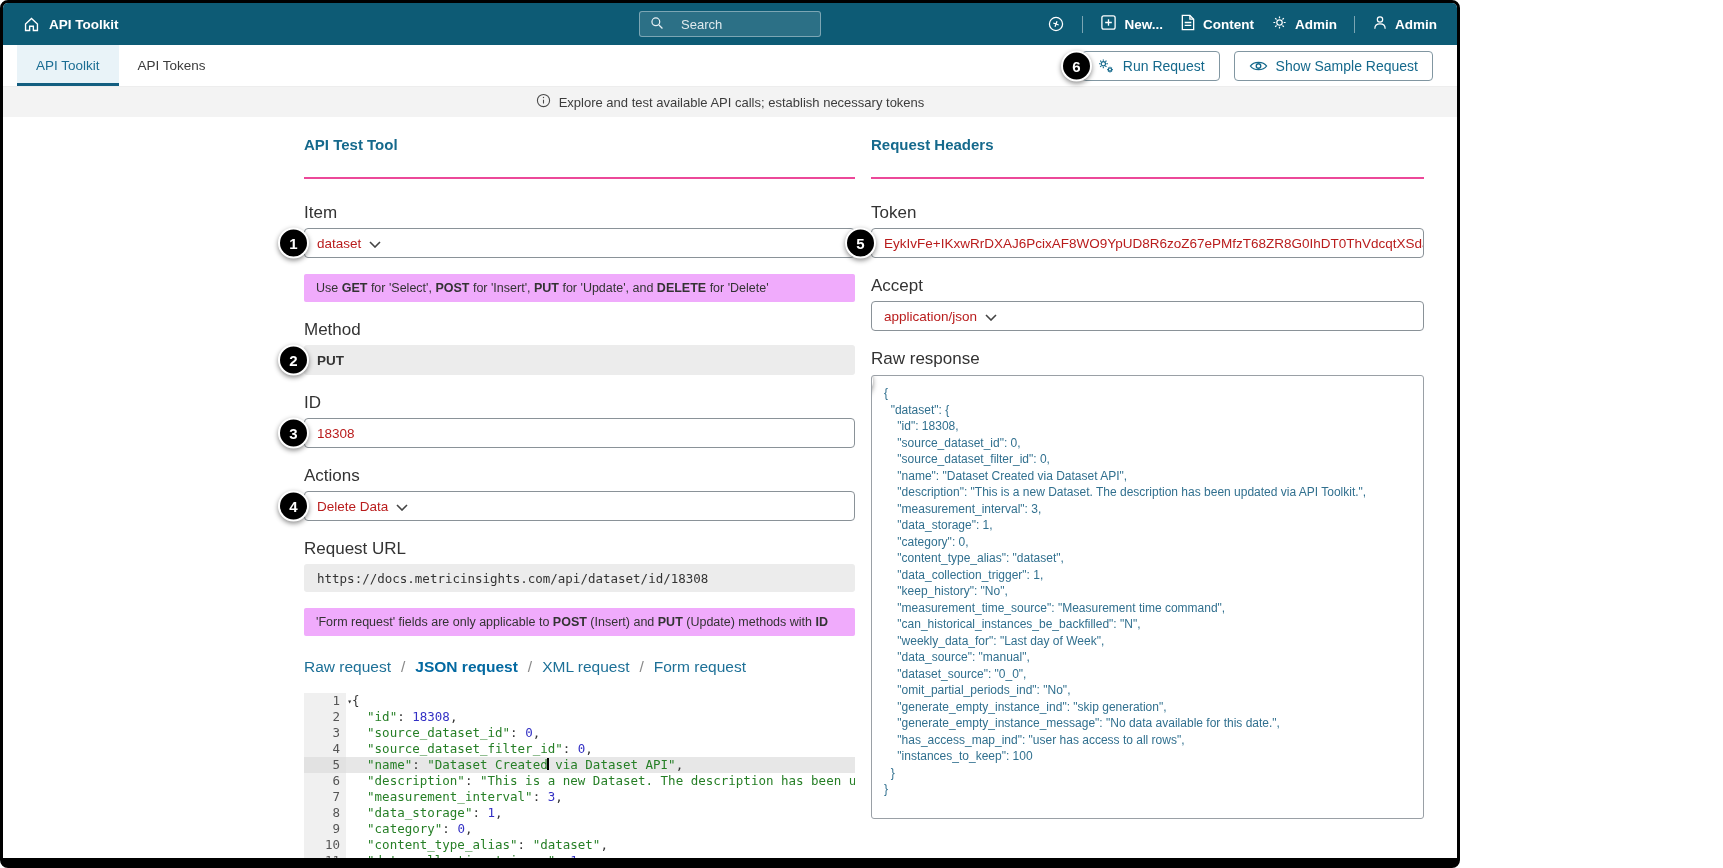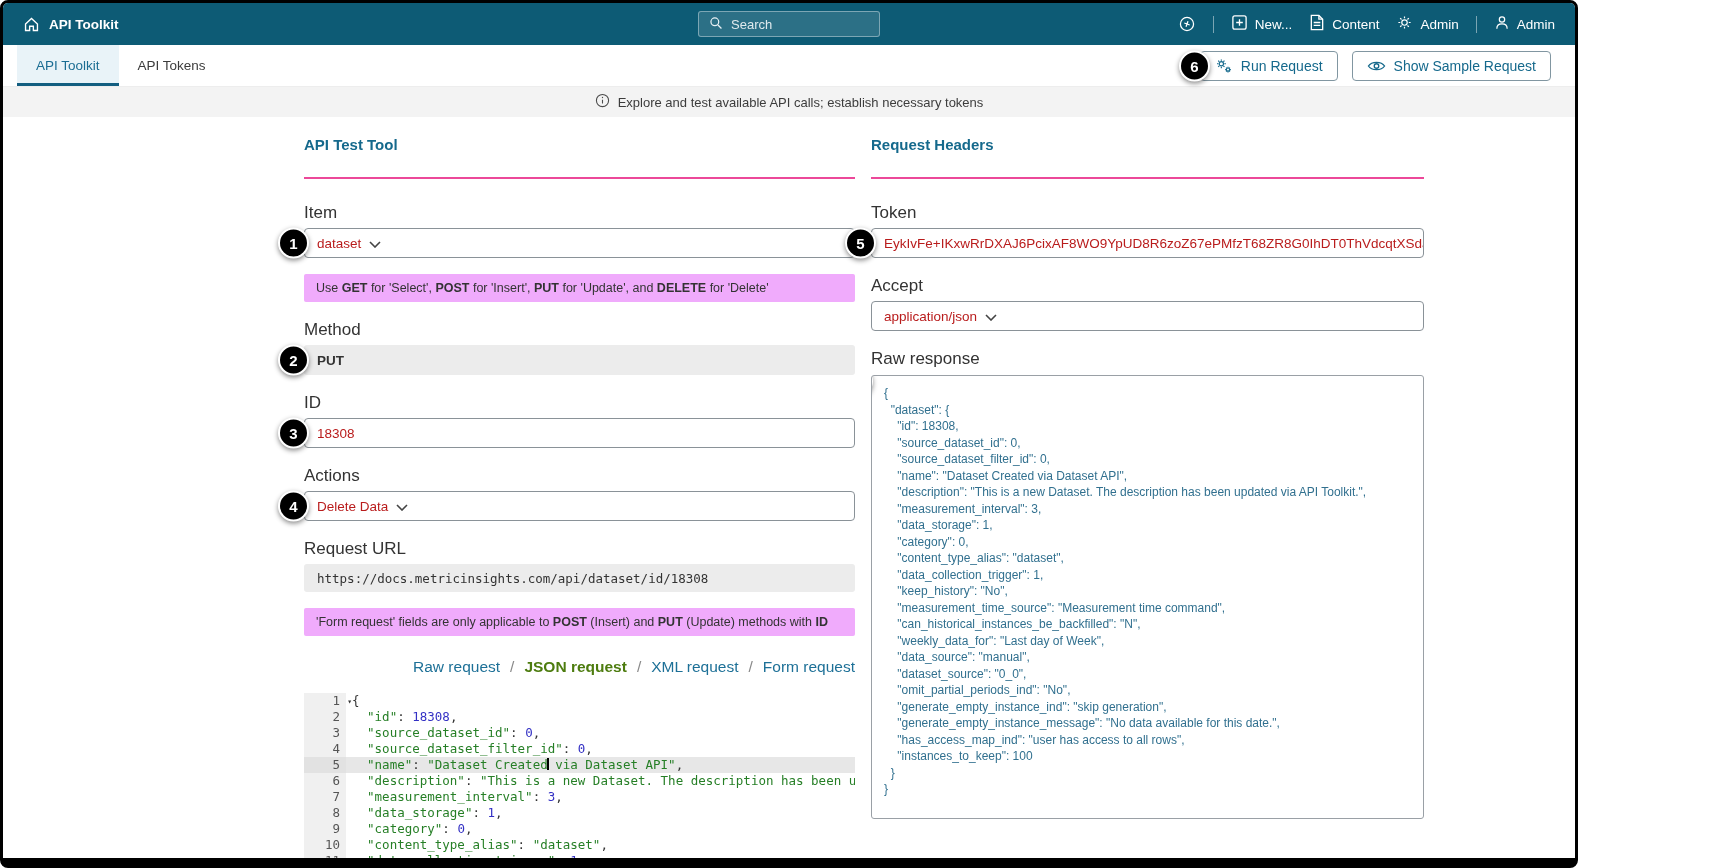--- a/index.html
+++ b/index.html
@@ -1,39 +1,39 @@
 <!DOCTYPE html>
 <html><head>
 <meta charset="utf-8">
 <style>
   * { box-sizing: border-box; margin: 0; padding: 0; }
   body { margin: 0; background: #ffffff; font-family: "Liberation Sans", sans-serif; }
 
   .frame {
-    position: relative; width: 1578px; height: 868px;
+    position: relative; width: 1460px; height: 868px;
     border: 3px solid #000; border-bottom-width: 10px; border-radius: 8px;
     overflow: hidden; background: #fff;
   }
 
   
   .navbar {
     height: 42px; background: #0d5b75; color: #fff;
     display: flex; align-items: center; padding: 0 20px; position: relative;
     font-size: 13.5px;
   }
   .brand { display: flex; align-items: center; gap: 9px; font-weight: bold; cursor: pointer; }
   .brand svg { display: block; }
   .nav-search {
     position: absolute; left: 50%; top: 50%; transform: translate(-50%,-50%);
     width: 182px; height: 26px; border-radius: 3px;
     background: rgba(255,255,255,.13); border: 1px solid rgba(255,255,255,.38);
-    display: flex; align-items: center; gap: 8px; padding: 0 10px;
+    display: flex; align-items: center; gap: 17px; padding: 0 10px;
     color: rgba(255,255,255,.85); font-size: 13px;
   }
-  .nav-right { margin-left: auto; display: flex; align-items: center; gap: 17px; }
+  .nav-right { margin-left: auto; display: flex; align-items: center; gap: 17px; font-weight: bold; }
   .nav-item { display: flex; align-items: center; gap: 7px; cursor: pointer; white-space: nowrap; }
   .nav-divider { width: 1px; height: 17px; background: rgba(255,255,255,.45); }
 
   
   .tabrow {
     height: 42px; background: #fff; display: flex; align-items: stretch;
     padding-left: 14px; border-bottom: 1px solid #ededed;
   }
   .tabs { display: flex; align-items: stretch; }
   .tab {
@@ -96,23 +96,23 @@
     position: absolute; left: -26px; top: 50%; transform: translateY(-50%);
     width: 31px; height: 31px; border-radius: 50%;
     background: #000; color: #fff; font-size: 15px; font-weight: bold;
     display: flex; align-items: center; justify-content: center;
     border: 2.5px solid #fff; box-shadow: 0 2px 5px rgba(0,0,0,.45); z-index: 6;
   }
   .badge-on-btn { left: -22px; }
   .badge-on-box { left: -30px; top: -10px; transform: none; }
 
   
-  .req-tabs { margin-top: 22px; display: flex; align-items: baseline; font-size: 15.5px; justify-content: flex-end; }
+  .req-tabs { margin-top: 22px; display: flex; align-items: baseline; font-size: 15.5px; }
   .req-tab { color: #1d7097; cursor: pointer; }
-  .req-tab.active { color: #4d7c0f; font-weight: bold; }
+  .req-tab.active { color: #0369a1; font-weight: bold; }
   .req-tab + .req-tab::before {
     content: "/"; color: #8a8a8a; font-weight: normal; margin: 0 10px;
   }
 
   
   .editor {
     margin-top: 17px; font-family: "DejaVu Sans Mono", monospace;
     font-size: 12.5px; line-height: 16px; background: #fff; cursor: text;
   }
   .ed-row { display: flex; height: 16px; }

